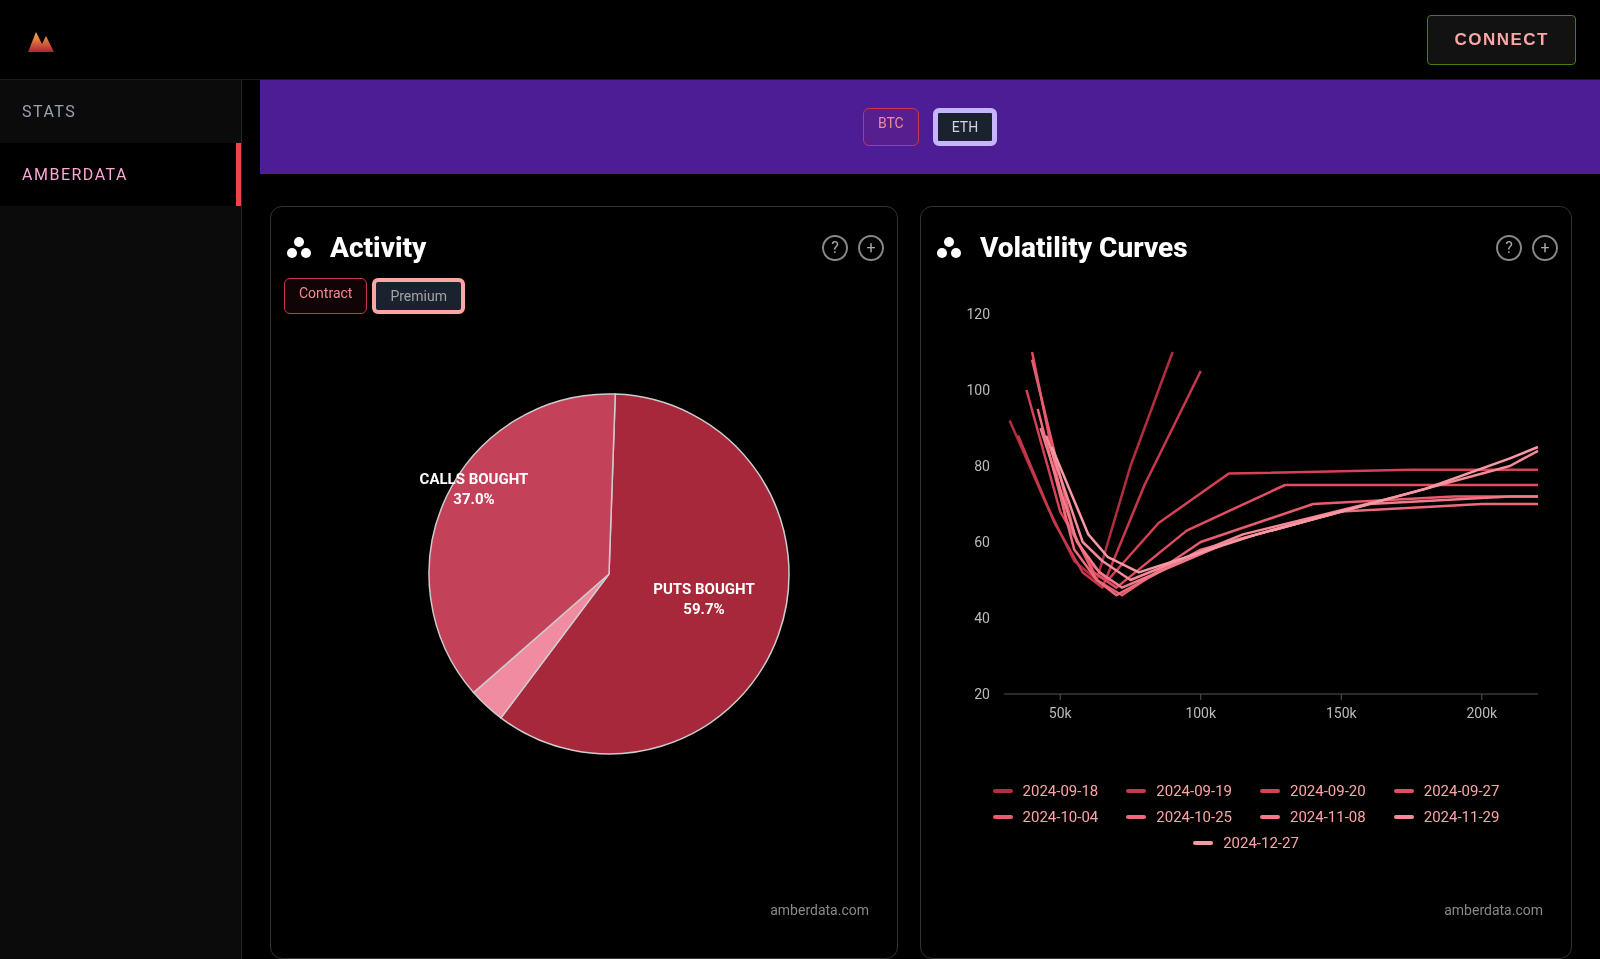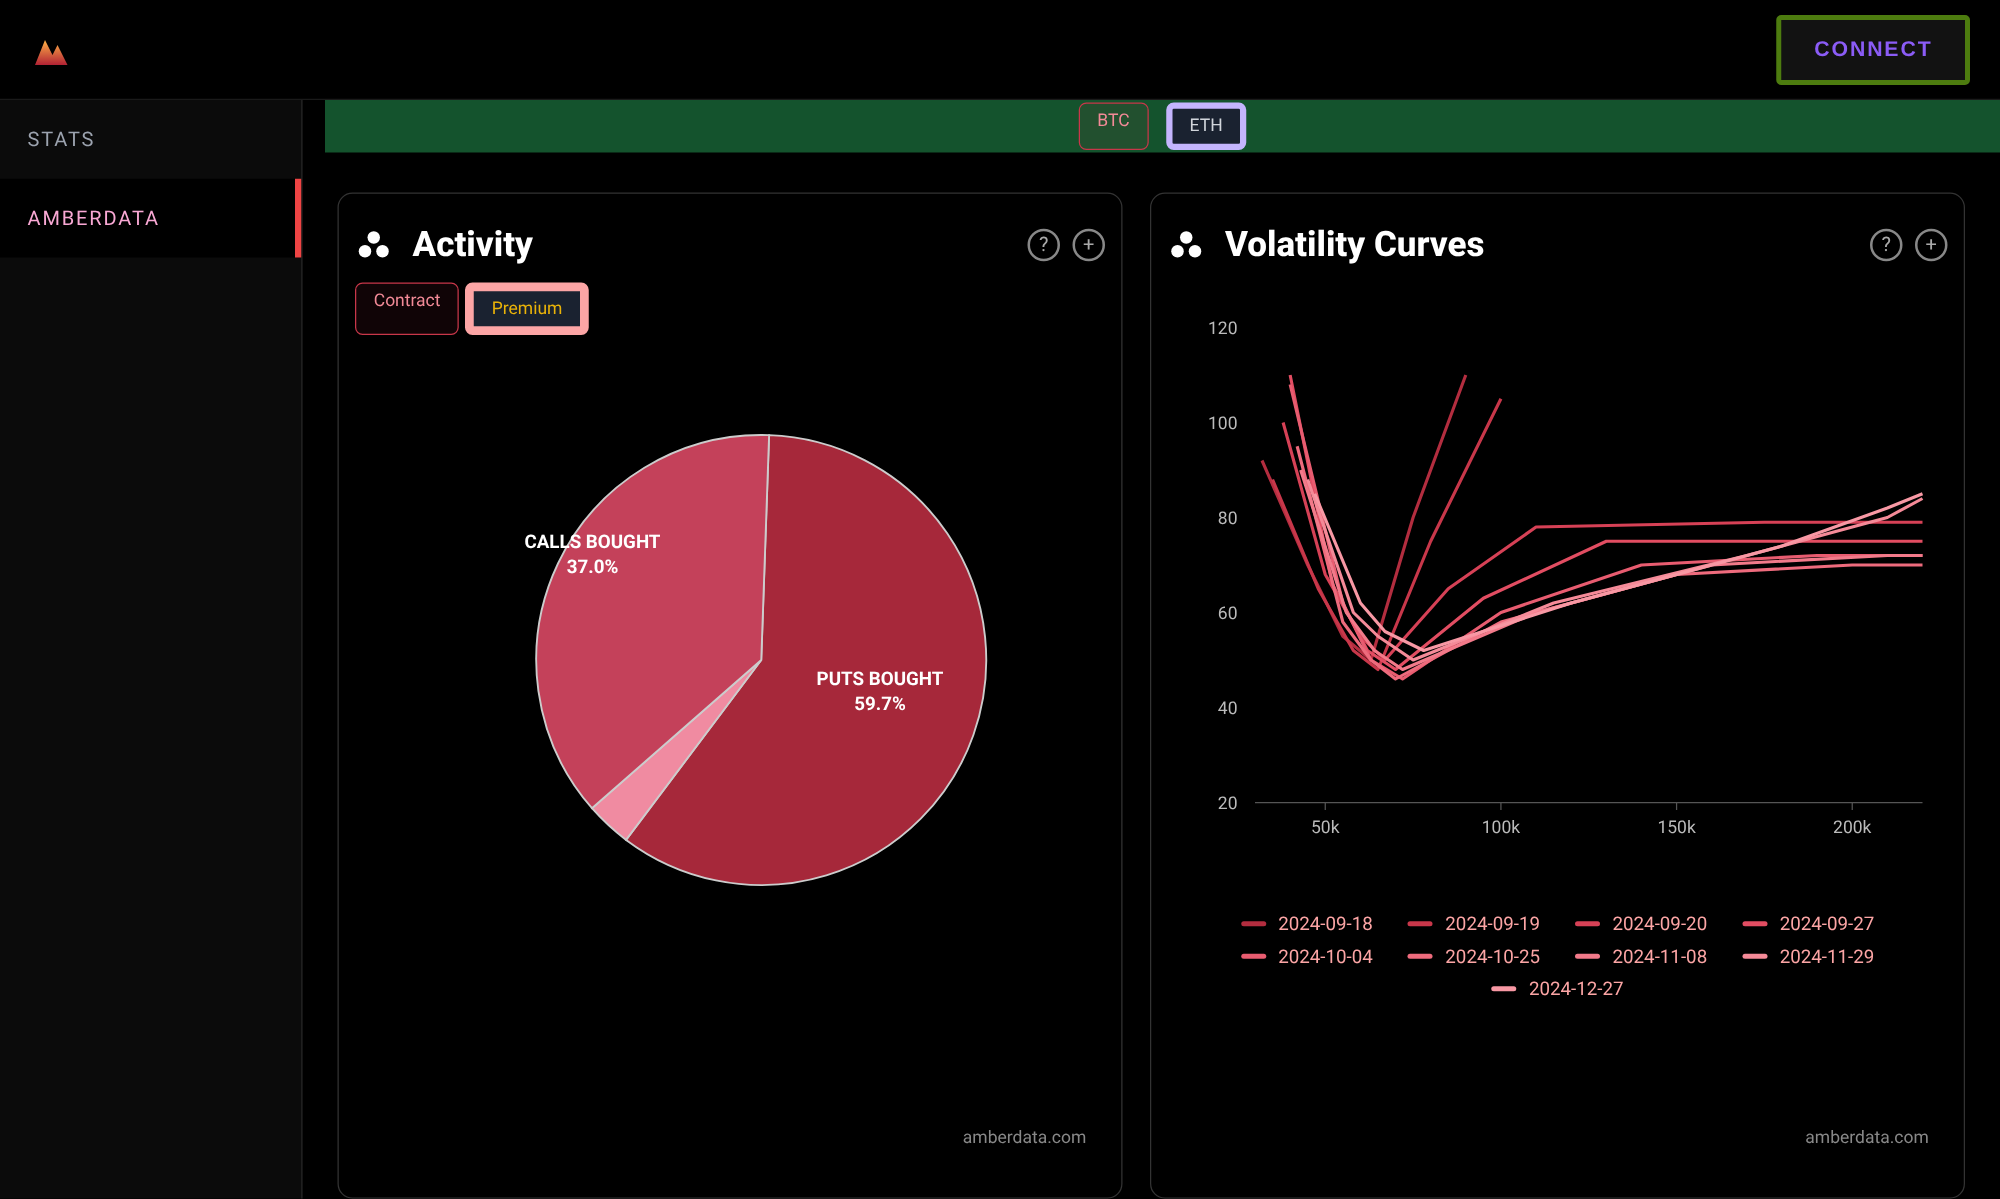--- a/index.html
+++ b/index.html
@@ -40,23 +40,23 @@
   .nav-item.active { color: #fff; }
   .nav-more { display: inline-flex; align-items: center; gap: 6px; }
   .chevron-down {
     display: inline-block;
     width: 0; height: 0;
     border-left: 5px solid transparent;
     border-right: 5px solid transparent;
     border-top: 6px solid #9ca3af;
   }
   .connect-btn {
-    border: 4px solid #4d7c0f;
+    border: 1px solid #4d7c0f;
     background: rgba(30,30,30,0.6);
-    color: #8b5cf6;
+    color: #fca5a5;
     padding: 14px 26px;
     font-size: 17px;
     font-weight: 700;
     letter-spacing: 1.5px;
     cursor: pointer;
     border-radius: 4px;
   }
   .body-row { display: flex; height: calc(100% - 80px); }
   .sidebar {
     width: 242px;
@@ -74,22 +74,22 @@
     color: #f9a8d4;
     background: #000;
     border-right: 5px solid #ef4444;
   }
   .main {
     flex: 1;
     display: flex;
     flex-direction: column;
   }
   .asset-bar {
-    background: #14532d;
-    padding: 2px;
+    background: #4c1d95;
+    padding: 28px;
     display: flex;
     justify-content: center;
     gap: 14px;
     margin-left: 18px;
   }
   .pill {
     border: 5px solid #c4b5fd;
     background: #1a2230;
     color: #d1d5db;
     padding: 6px 14px;
@@ -145,23 +145,23 @@
     font-size: 16px;
     color: #aaa;
     cursor: pointer;
   }
   .sub-tabs {
     display: flex;
     gap: 5px;
     margin-top: 14px;
   }
   .sub-tab {
-    border: 7px solid #fca5a5;
+    border: 4px solid #fca5a5;
     background: #1a2230;
-    color: #eab308;
+    color: #a3a3a3;
     padding: 6px 14px;
     border-radius: 6px;
     font-size: 14px;
     cursor: pointer;
   }
   .sub-tab.active {
     border: 1px solid #c8374a;
     color: #f28a97;
     background: rgba(200,55,74,0.08);
   }

